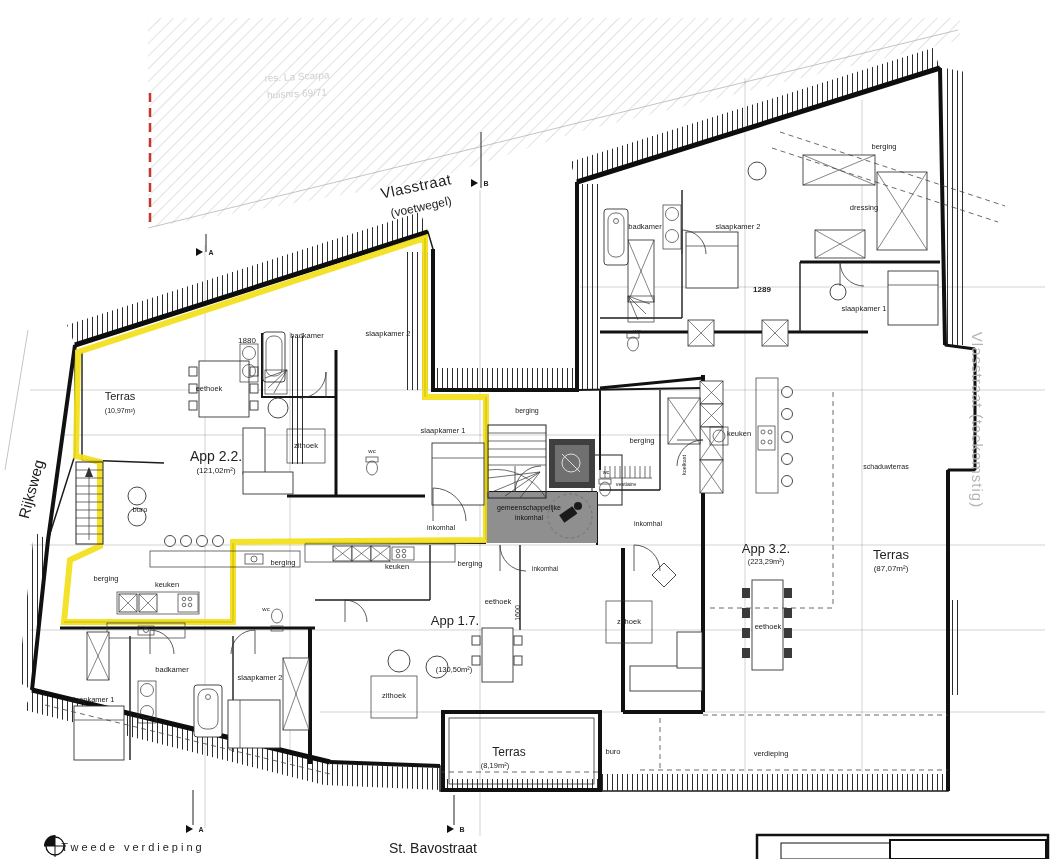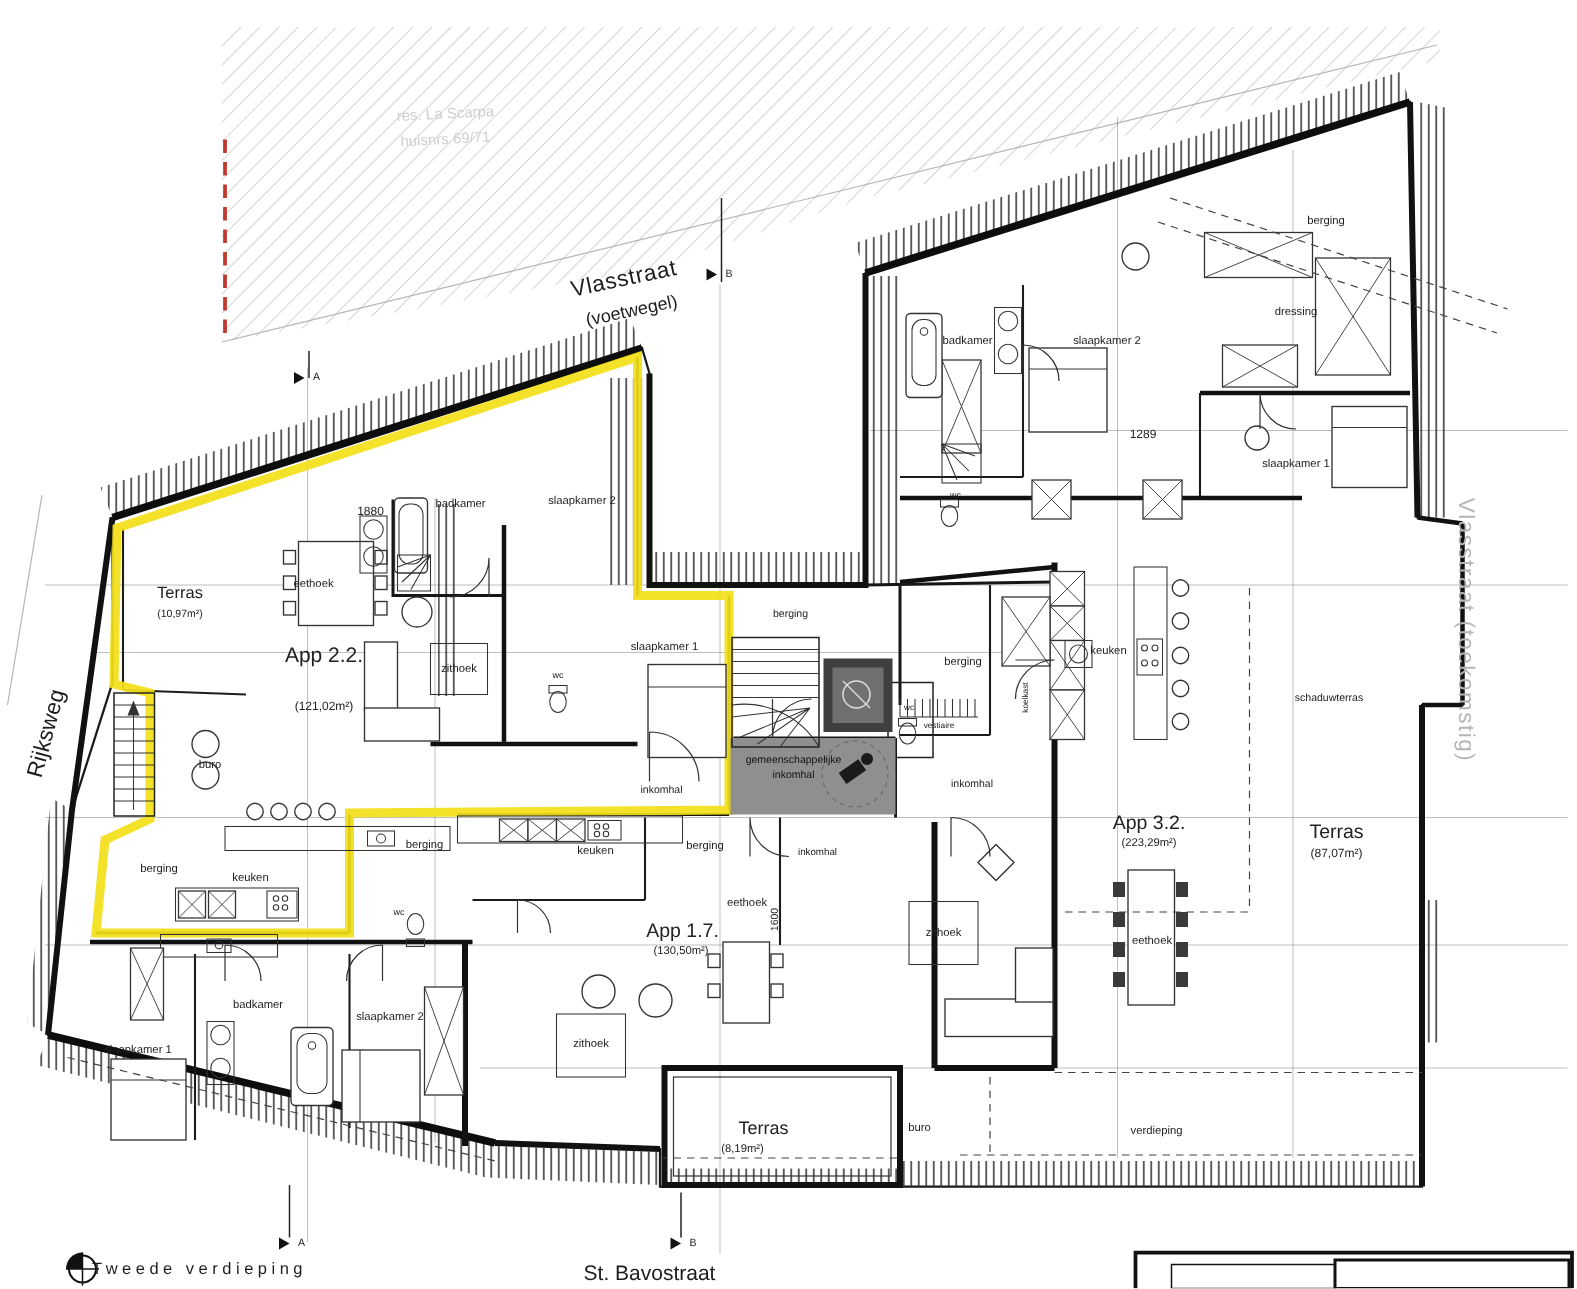--- a/index.html
+++ b/index.html
@@ -5,21 +5,21 @@
   html,body{margin:0;padding:0;background:#fff;}
   #stage{position:relative;width:1051px;height:859px;background:#fff;overflow:hidden;
          font-family:"Liberation Sans",sans-serif;}
   #stage svg{position:absolute;left:0;top:0;}
   .lbl{position:absolute;transform:translate(-50%,-50%);white-space:nowrap;color:#222;
        line-height:1;font-family:"Liberation Sans",sans-serif;}
   .s55{font-size:5.5px}.s6{font-size:6px}.s65{font-size:6.5px}.s7{font-size:7px}
   .s75{font-size:7.5px}.s8{font-size:8px}.s10{font-size:10px}
   .s11{font-size:11px}.s12{font-size:12px}.s13{font-size:13px}.s14{font-size:14px}
   .s15{font-size:15px}
-  .b{font-weight:normal}
+  .b{font-weight:bold}
   .ls3{letter-spacing:3px}
   .c-faint{color:#cfcfcf}
   .c-gray{color:#b5b5b5}
   .rotm12{transform:translate(-50%,-50%) rotate(-12deg)}
   .rotm75{transform:translate(-50%,-50%) rotate(-75deg)}
   .rot90{transform:translate(-50%,-50%) rotate(90deg)}
   .rotm90{transform:translate(-50%,-50%) rotate(-90deg)}
   .rotm3{transform:translate(-50%,-50%) rotate(-3deg)}
   
   .w1{stroke:#222;stroke-width:1;fill:none}
@@ -454,21 +454,21 @@
 
 <div class="lbl s8" style="left:247px;top:341px">1880</div>
 <div class="lbl s8 b" style="left:762px;top:290px">1289</div>
 <div class="lbl s7 rotm90" style="left:517px;top:613px">1600</div>
 
 <div class="lbl s11" style="left:120px;top:396px">Terras</div>
 <div class="lbl s7" style="left:120px;top:410px">(10,97m²)</div>
 <div class="lbl s75" style="left:209px;top:389px">eethoek</div>
 <div class="lbl s75" style="left:307px;top:336px">badkamer</div>
 <div class="lbl s75" style="left:388px;top:334px">slaapkamer 2</div>
-<div class="lbl s14" style="left:216px;top:436px">App 2.2.</div>
+<div class="lbl s14" style="left:216px;top:456px">App 2.2.</div>
 <div class="lbl s8" style="left:216px;top:471px">(121,02m²)</div>
 <div class="lbl s75" style="left:306px;top:446px">zithoek</div>
 <div class="lbl s6" style="left:372px;top:451px">wc</div>
 <div class="lbl s75" style="left:140px;top:510px">buro</div>
 <div class="lbl s75" style="left:443px;top:431px">slaapkamer 1</div>
 <div class="lbl s7" style="left:441px;top:527px">inkomhal</div>
 <div class="lbl s75" style="left:283px;top:563px">berging</div>
 <div class="lbl s75" style="left:397px;top:567px">keuken</div>
 <div class="lbl s75" style="left:470px;top:564px">berging</div>
 <div class="lbl s6" style="left:266px;top:609px">wc</div>
@@ -499,20 +499,20 @@
 <div class="lbl s7" style="left:886px;top:466px">schaduwterras</div>
 <div class="lbl s13" style="left:891px;top:554px">Terras</div>
 <div class="lbl s8" style="left:891px;top:569px">(87,07m²)</div>
 
 <div class="lbl s75" style="left:106px;top:579px">berging</div>
 <div class="lbl s75" style="left:167px;top:585px">keuken</div>
 <div class="lbl s75" style="left:92px;top:700px">slaapkamer 1</div>
 <div class="lbl s75" style="left:172px;top:670px">badkamer</div>
 <div class="lbl s75" style="left:260px;top:678px">slaapkamer 2</div>
 <div class="lbl s13" style="left:455px;top:620px">App 1.7.</div>
-<div class="lbl s75" style="left:454px;top:634px">(130,50m²)</div>
+<div class="lbl s75" style="left:454px;top:670px">(130,50m²)</div>
 <div class="lbl s75" style="left:498px;top:602px">eethoek</div>
 <div class="lbl s75" style="left:394px;top:696px">zithoek</div>
 <div class="lbl s65" style="left:545px;top:569px">inkomhal</div>
 <div class="lbl s12" style="left:509px;top:752px">Terras</div>
 <div class="lbl s75" style="left:495px;top:766px">(8,19m²)</div>
 
 </div>
 
 </body></html>

